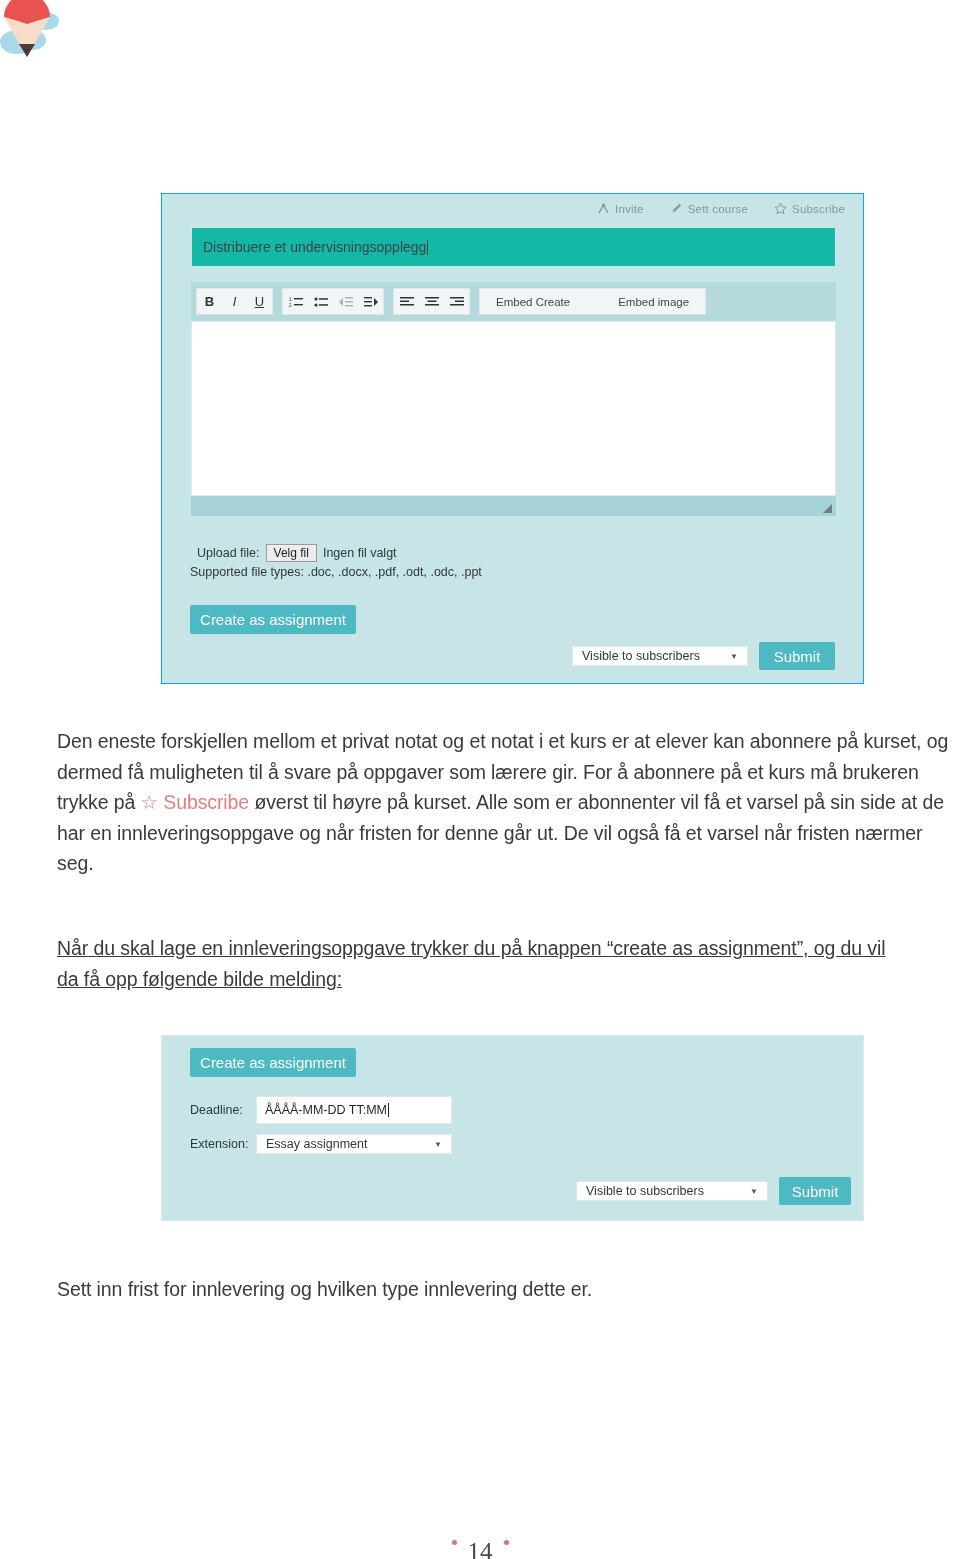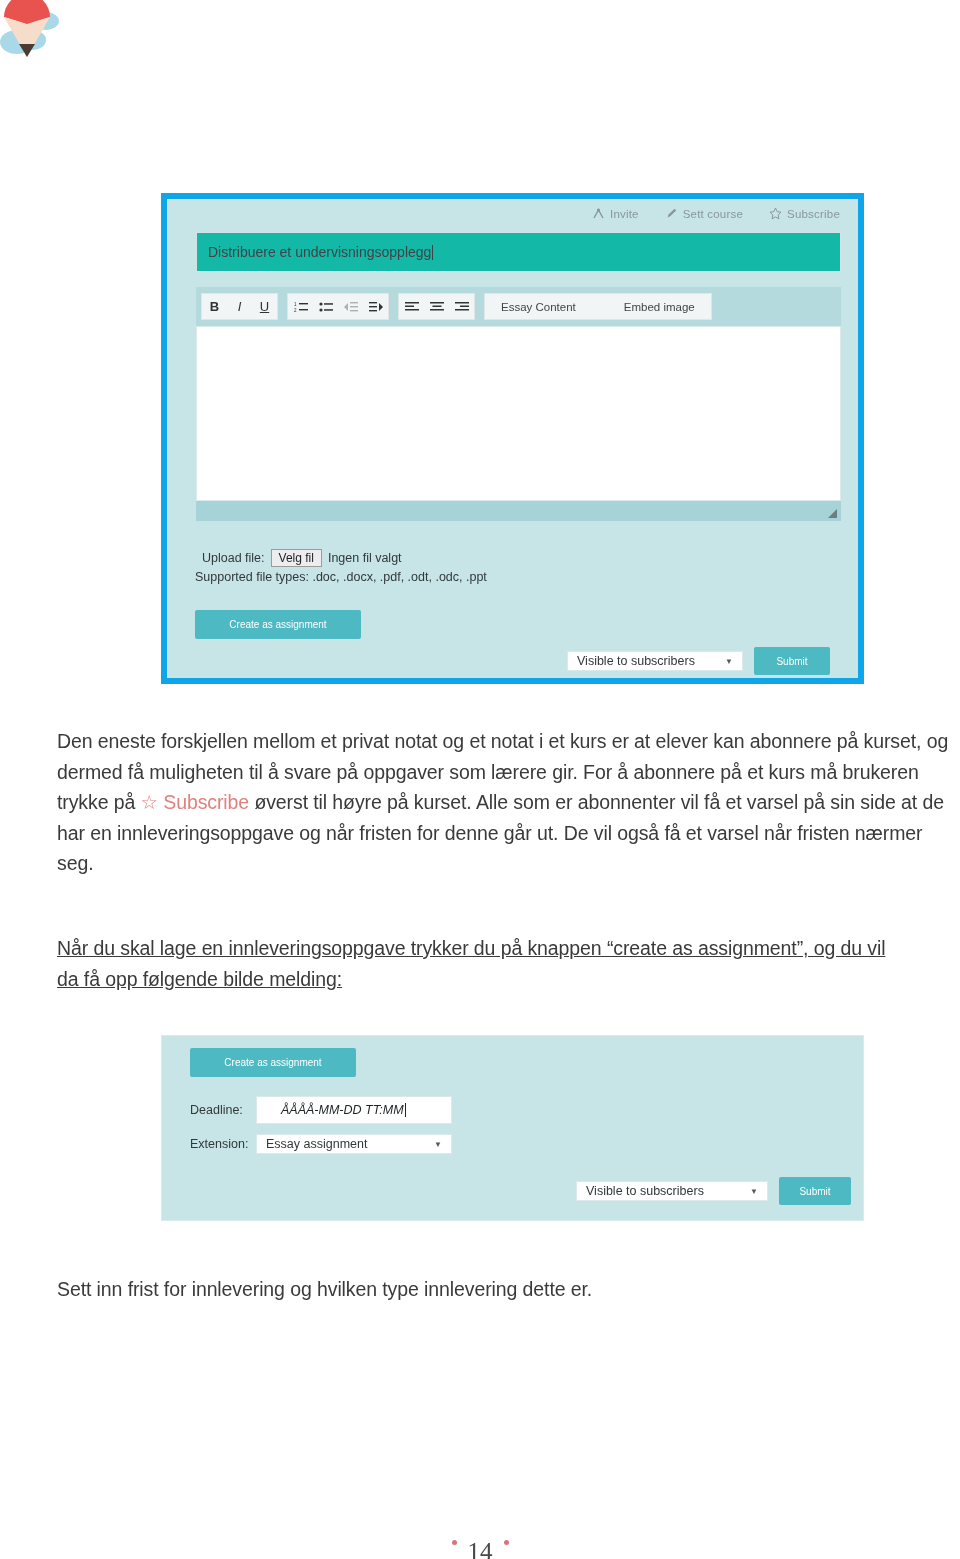--- a/index.html
+++ b/index.html
@@ -25,21 +25,21 @@
   }
 
   
   #shot1 {
     position: absolute;
     left: 161px;
     top: 193px;
     width: 703px;
     height: 491px;
     background: #c7e4e6;
-    border: 6px solid #0ea5e9;
+    border: 1px solid #0ea5e9;
     box-sizing: border-box;
   }
   .topbar {
     position: absolute;
     right: 18px;
     top: 8px;
     display: flex;
     gap: 26px;
     align-items: center;
   }
@@ -173,21 +173,21 @@
     left: 28px;
     top: 371px;
     font-size: 12.5px;
     color: #31383a;
   }
 
   .teal-btn {
     background: #4db9c3;
     color: #ffffff;
     border: none;
-    font-size: 10px;
+    font-size: 15px;
     display: flex;
     align-items: center;
     justify-content: center;
     border-radius: 2px;
     font-family: "Liberation Sans", sans-serif;
   }
   #create-assignment-1 {
     position: absolute;
     left: 28px;
     top: 411px;
@@ -271,24 +271,23 @@
   }
   #deadline-row { left: 28px; top: 60px; }
   #deadline-input {
     width: 196px;
     height: 28px;
     background: #ffffff;
     border: 1px solid #dce9eb;
     box-sizing: border-box;
     display: flex;
     align-items: center;
-    padding-left: 24px;
+    padding-left: 8px;
     font-size: 12.5px;
     color: #1e2426;
-    font-style: italic;
   }
   #deadline-input .caret {
     display: inline-block;
     width: 1px;
     height: 14px;
     background: #1e2426;
     margin-left: 1px;
   }
   #extension-row { left: 28px; top: 98px; }
   #extension-select { width: 196px; }
@@ -445,21 +444,21 @@
       </div>
       <div class="tb-btn">
         <svg width="14" height="12" viewBox="0 0 14 12">
           <rect x="0" y="1" width="14" height="1.5" fill="#2e3436"></rect>
           <rect x="5" y="4.5" width="9" height="1.5" fill="#2e3436"></rect>
           <rect x="0" y="8" width="14" height="1.5" fill="#2e3436"></rect>
         </svg>
       </div>
     </div>
     <div class="tb-embed">
-      <span>Essay Content</span>
+      <span>Embed Create</span>
       <span>Embed image</span>
     </div>
   </div>
 
   <div id="editor-area"></div>
   <div id="editor-strip">
     <div id="resize-handle"></div>
   </div>
 
   <div id="upload-row">

